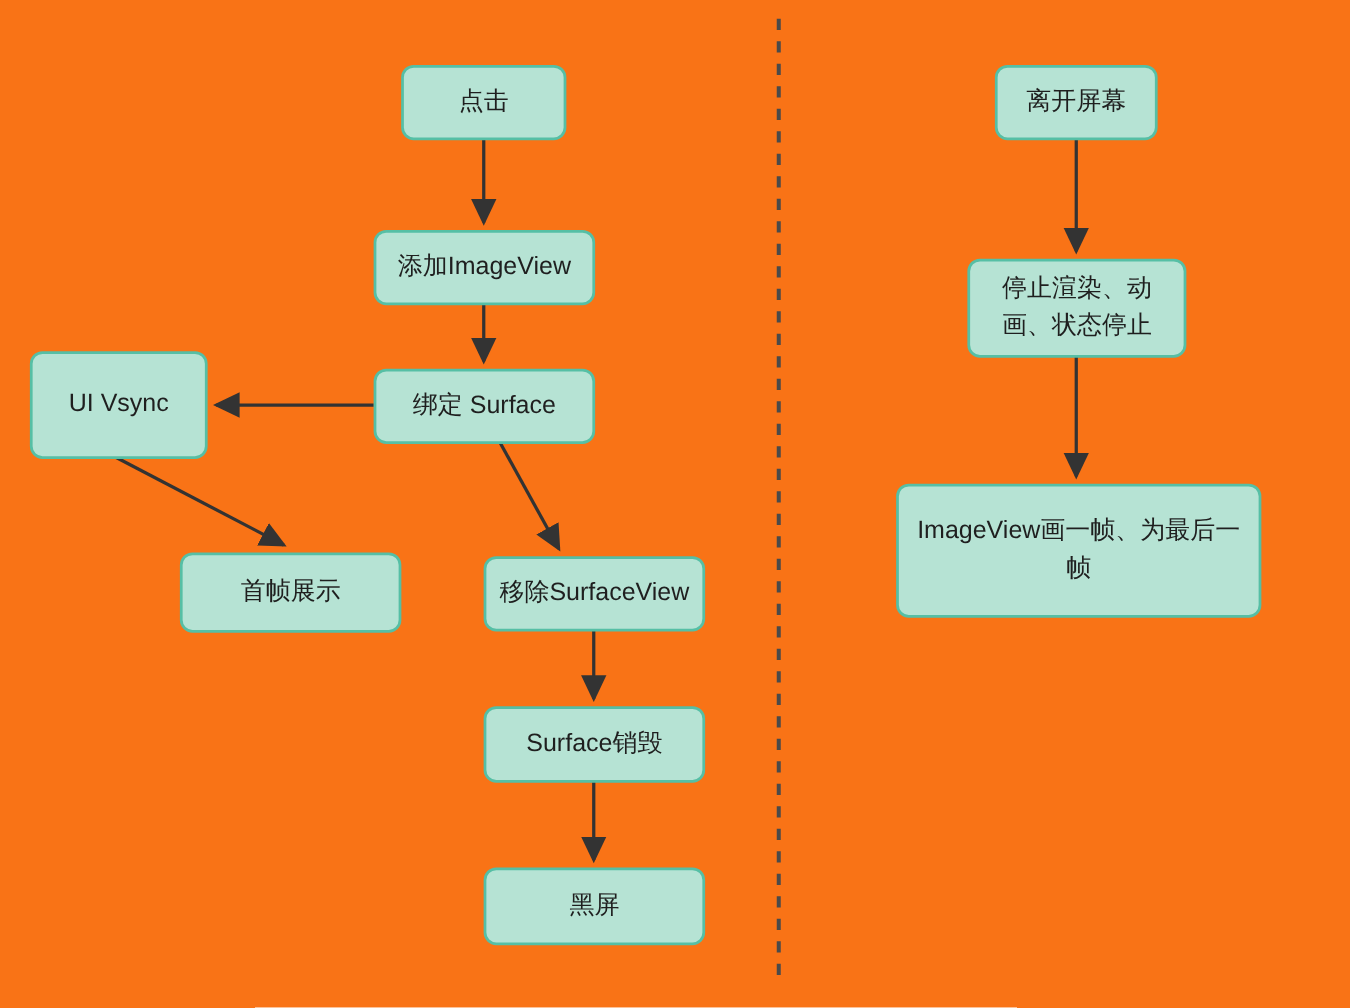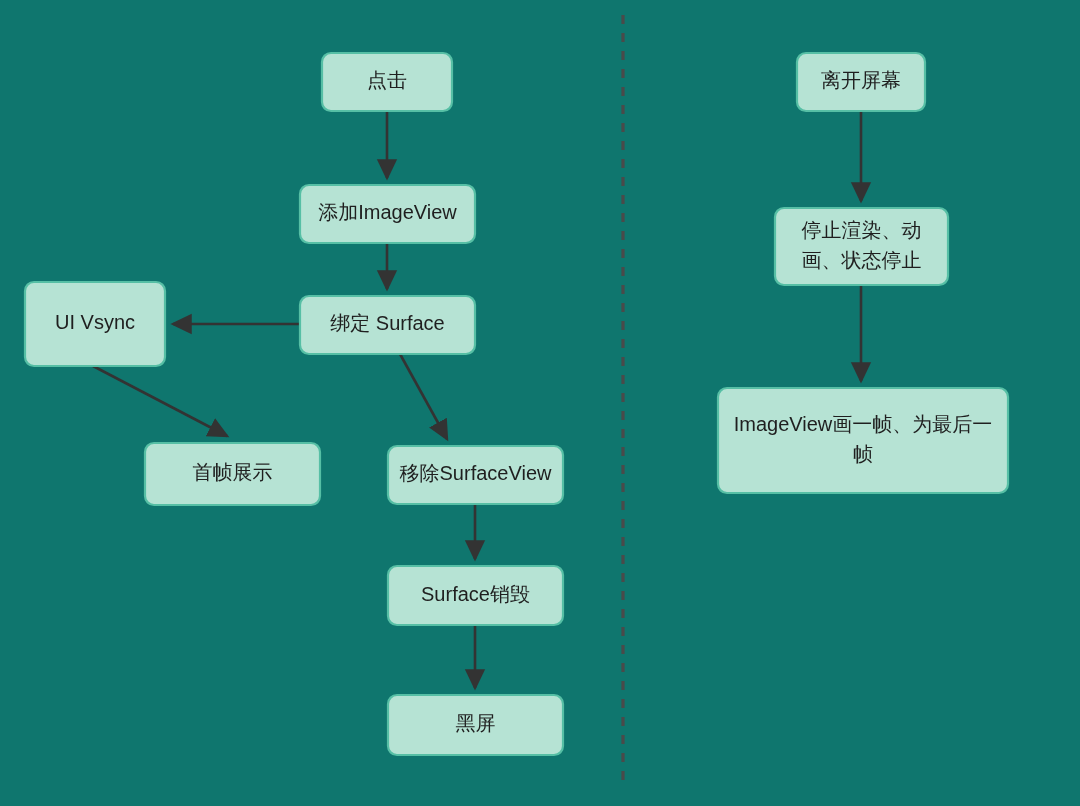--- a/index.html
+++ b/index.html
@@ -44,21 +44,21 @@
     stroke: #4a4a4a;
     stroke-width: 3.2;
     stroke-dasharray: 9 9;
     stroke-linecap: butt;
     fill: none;
   }
 </style>
 </head>
 <body>
 
-<div id="canvas" style="background: #0f766e;">
+<div id="canvas" style="background: #f97316;">
   <svg id="flow" viewBox="0 0 1080 806" xmlns="http://www.w3.org/2000/svg">
     <defs>
       <marker id="arrowhead" markerWidth="9" markerHeight="9" refX="7.2" refY="4.5" orient="auto" markerUnits="strokeWidth">
         <path d="M 0,0.6 L 8.2,4.5 L 0,8.4 z" fill="#333333"></path>
       </marker>
     </defs>
     <g id="edges-layer">
         <path d="M 387,111 L 387,178" class="edge-line" stroke="#333333" marker-end="url(#arrowhead)"></path>
         <path d="M 387,243 L 387,289" class="edge-line" stroke="#333333" marker-end="url(#arrowhead)"></path>
         <path d="M 299,324 L 173,324" class="edge-line" stroke="#333333" marker-end="url(#arrowhead)"></path>

